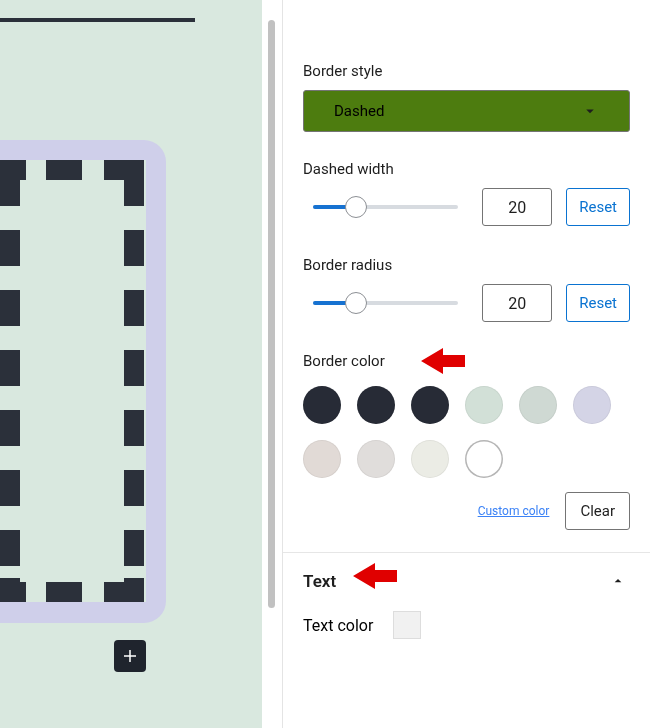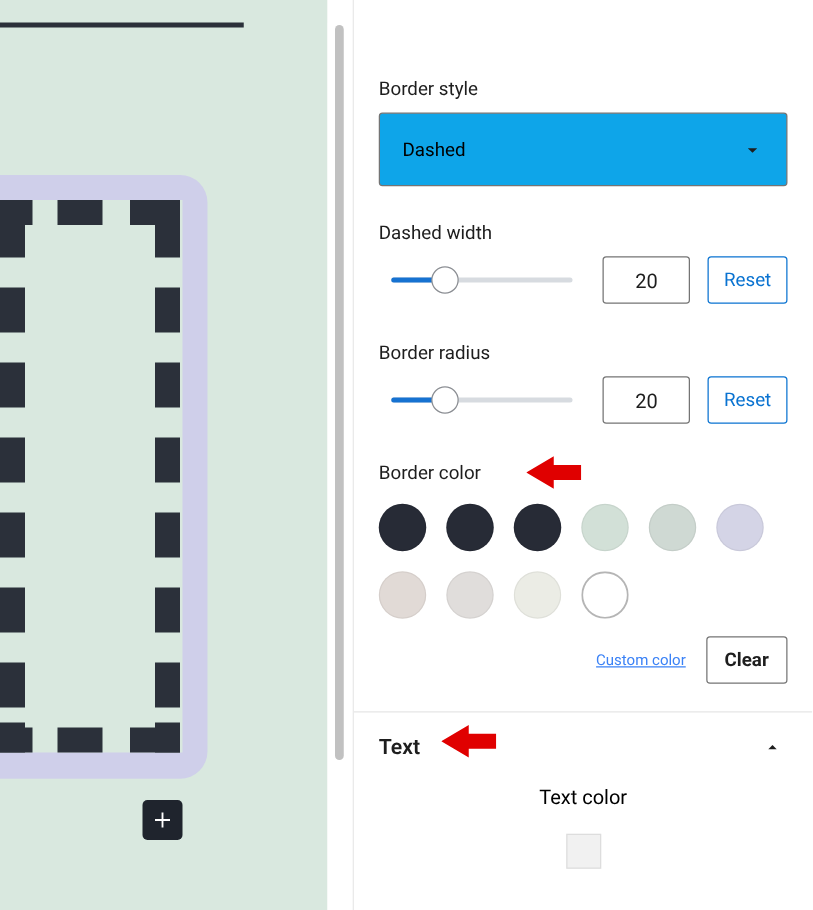--- a/index.html
+++ b/index.html
@@ -27,43 +27,43 @@
   .panel { flex:1; height:100%; border-left:1px solid #e4e4e4; padding:0; overflow:hidden; background:#fff; }
   .section { border-bottom:1px solid #e6e6e6; padding:16px 20px 22px 20px; }
   .section-header { display:flex; align-items:center; justify-content:space-between; cursor:pointer; }
   .section-title { font-size:17px; font-weight:600; color:#1e1e1e; position:relative; }
   .chevron { width:24px; height:24px; display:flex; align-items:center; justify-content:center;}
   .chevron svg{ width:16px; height:16px; fill:#1e1e1e;}
   .annotation-underline{ position:absolute; left:0; top:24px; height:8px; width:150px; background:#e00000; border-radius:4px;}
   .field { margin-top:20px; }
   .field-label { font-size:15px; color:#1e1e1e; margin-bottom:10px; }
   .select-wrap { position:relative; }
-  .select { width:100%; height:59px; border:1.5px solid #747474; border-radius:3px; padding:0 18px; font-size:15px; background:#0ea5e9; display:flex; align-items:center; justify-content:space-between; cursor:pointer;}
+  .select { width:100%; height:42px; border:1.5px solid #747474; border-radius:3px; padding:0 30px; font-size:15px; background:#4d7c0f; display:flex; align-items:center; justify-content:space-between; cursor:pointer;}
   .select svg{ width:18px; height:18px; fill:#1e1e1e;}
 
   .slider-row { display:flex; align-items:center; gap:14px; }
   .slider { flex:1; height:28px; position:relative; }
   .slider-track { position:absolute; left:10px; right:10px; top:50%; height:4px; background:#d7dbe0; border-radius:2px; transform:translateY(-50%);}
   .slider-fill { position:absolute; left:10px; top:50%; height:4px; background:#1672d1; border-radius:2px; transform:translateY(-50%);}
   .slider-knob { position:absolute; top:50%; width:22px; height:22px; border-radius:50%; background:#fff; border:1.5px solid #8c8f94; transform:translate(-50%,-50%);}
   .num-input { width:70px; height:38px; border:1.5px solid #747474; border-radius:3px; text-align:center; font-size:16px; color:#1e1e1e;}
   .btn-reset { height:38px; padding:0 12px; border:1.5px solid #0a73d1; color:#0a73d1; background:#fff; border-radius:3px; font-size:15px; cursor:pointer;}
 
   .color-row { display:flex; flex-wrap:wrap; gap:16px; margin-top:16px; margin-bottom:10px;}
   .swatch { width:38px; height:38px; border-radius:50%; cursor:pointer; box-shadow: inset 0 0 0 1px rgba(0,0,0,0.05);}
   .swatch.outline { background:#fff; box-shadow: inset 0 0 0 1.5px #b5b5b5;}
   .color-actions { display:flex; justify-content:flex-end; align-items:center; gap:16px; margin-top:14px;}
   .custom-link { color:#3b82f6; font-size:12px; text-decoration:underline; cursor:pointer;}
-  .btn-clear { height:38px; padding:0 14px; border:1.5px solid #747474; color:#1e1e1e; background:#fff; border-radius:3px; font-size:15px; cursor:pointer;font-weight:bold;}
+  .btn-clear { height:38px; padding:0 14px; border:1.5px solid #747474; color:#1e1e1e; background:#fff; border-radius:3px; font-size:15px; cursor:pointer;}
 
   .arrow-anno { position:absolute; display:flex; align-items:center; pointer-events:none;}
   .arrow-anno svg{ fill:#e00000; }
 
   .color-section { padding-top:16px; padding-bottom:0; border-bottom:none;}
-  .text-color-row { display:flex; align-items:center; gap:20px; margin-top:18px;flex-direction:column;}
+  .text-color-row { display:flex; align-items:center; gap:20px; margin-top:18px;}
   .mini-swatch { width:28px; height:28px; background:#f1f1f1; border:1px solid #ddd;}
 
   .section.relpos { position:relative; }
 </style>
 </head>
 <body>
 
 <div class="canvas-area">
   <div class="canvas-top-line"></div>
   <div class="block-wrap">

